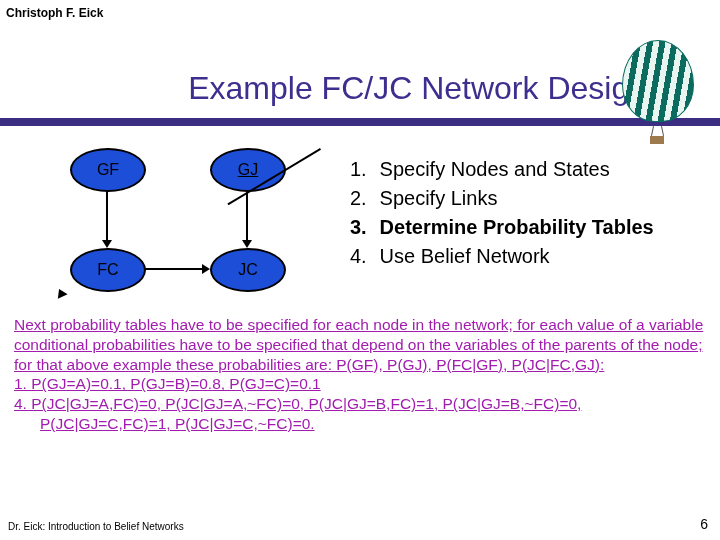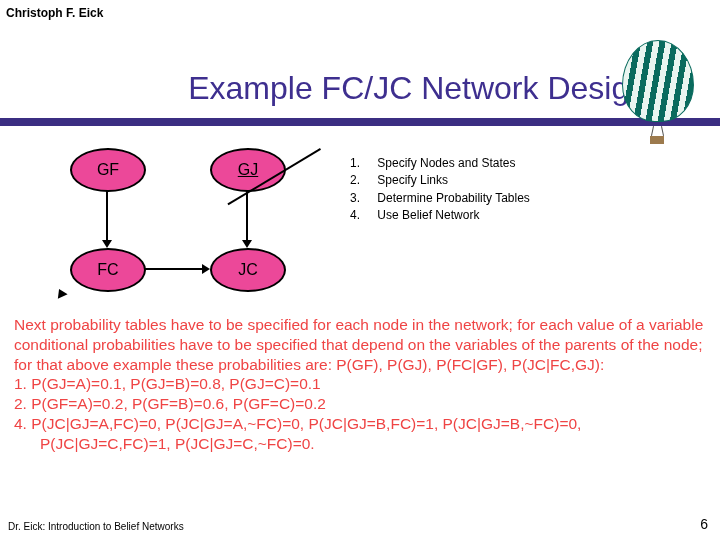--- a/index.html
+++ b/index.html
@@ -74,21 +74,21 @@
     position: absolute;
     top: 148px;
     left: 60px;
     width: 260px;
     height: 150px;
   }
   .node {
     position: absolute;
     width: 72px;
     height: 40px;
-    background: #ec4899;
+    background: #1d4ed8;
     border: 2px solid #000;
     border-radius: 50%;
     display: flex;
     align-items: center;
     justify-content: center;
     font-size: 16px;
     color: #000;
   }
   .n-gf { top: 0;   left: 10px; }
   .n-gj { top: 0;   left: 150px; text-decoration: underline; }
@@ -126,36 +126,37 @@
     border-top: 9px solid #000;
     border-left: 4px solid transparent;
     border-right: 6px solid transparent;
     transform: rotate(31deg);
   }
 
   .steps {
     position: absolute;
     top: 155px;
     left: 350px;
-    font-size: 12px;
+    font-size: 20px;
     line-height: 1.45;
     color: #000;
   }
   .steps .row { white-space: nowrap; }
   .steps .num { display: inline-block; width: 24px; }
-  .bold { font-weight: normal; }
+  .bold { font-weight: bold; }
 
   .bodytext {
     position: absolute;
     top: 315px;
     left: 14px;
     right: 14px;
     font-size: 15.5px;
     line-height: 1.28;
-    color: #ef4444;
+    color: #a21caf;
+    text-decoration: underline;
   }
   .bodytext .pl { padding-left: 26px; text-indent: -26px; }
 
   .footer-left {
     position: absolute;
     bottom: 8px;
     left: 8px;
     font-size: 10px;
     color: #000;
     text-align: center;
@@ -213,18 +214,17 @@
   </div>
   <div class="row">
     <span class="num">4.</span>
     <span>Use Belief Network</span>
   </div>
 </div>
 
 <div class="bodytext">
   <div>Next probability tables have to be specified for each node in the network; for each value of a variable conditional probabilities have to be specified that depend on the variables of the parents of the node; for that above example these probabilities are: P(GF), P(GJ), P(FC|GF), P(JC|FC,GJ):</div>
   <div class="pl">1.   P(GJ=A)=0.1, P(GJ=B)=0.8, P(GJ=C)=0.1</div>
-  <div class="pl">2.   P(GF=A)=0.2, P(GF=B)=0.6, P(GF=C)=0.2</div>
   <div class="pl">4.   P(JC|GJ=A,FC)=0, P(JC|GJ=A,~FC)=0, P(JC|GJ=B,FC)=1, P(JC|GJ=B,~FC)=0, P(JC|GJ=C,FC)=1, P(JC|GJ=C,~FC)=0.</div>
 </div>
 
 <div class="footer-left">Dr. Eick: Introduction to Belief Networks</div>
 <div class="footer-right">6</div>
 
 </body></html>

